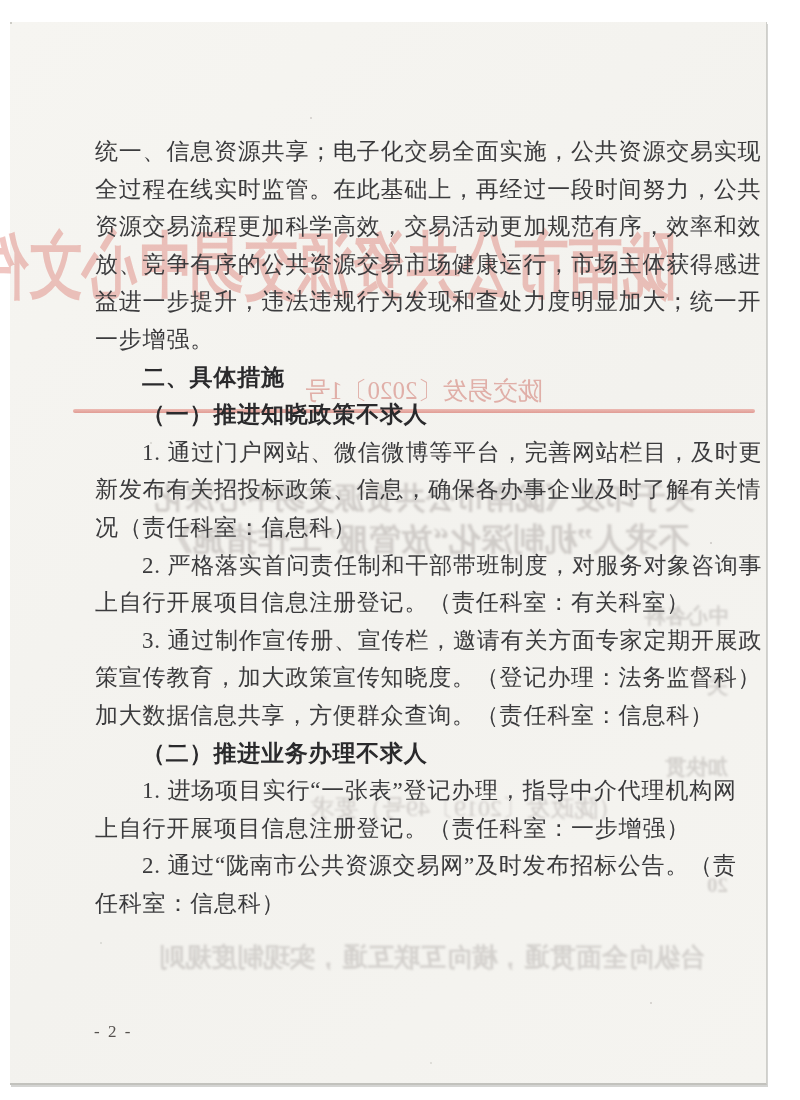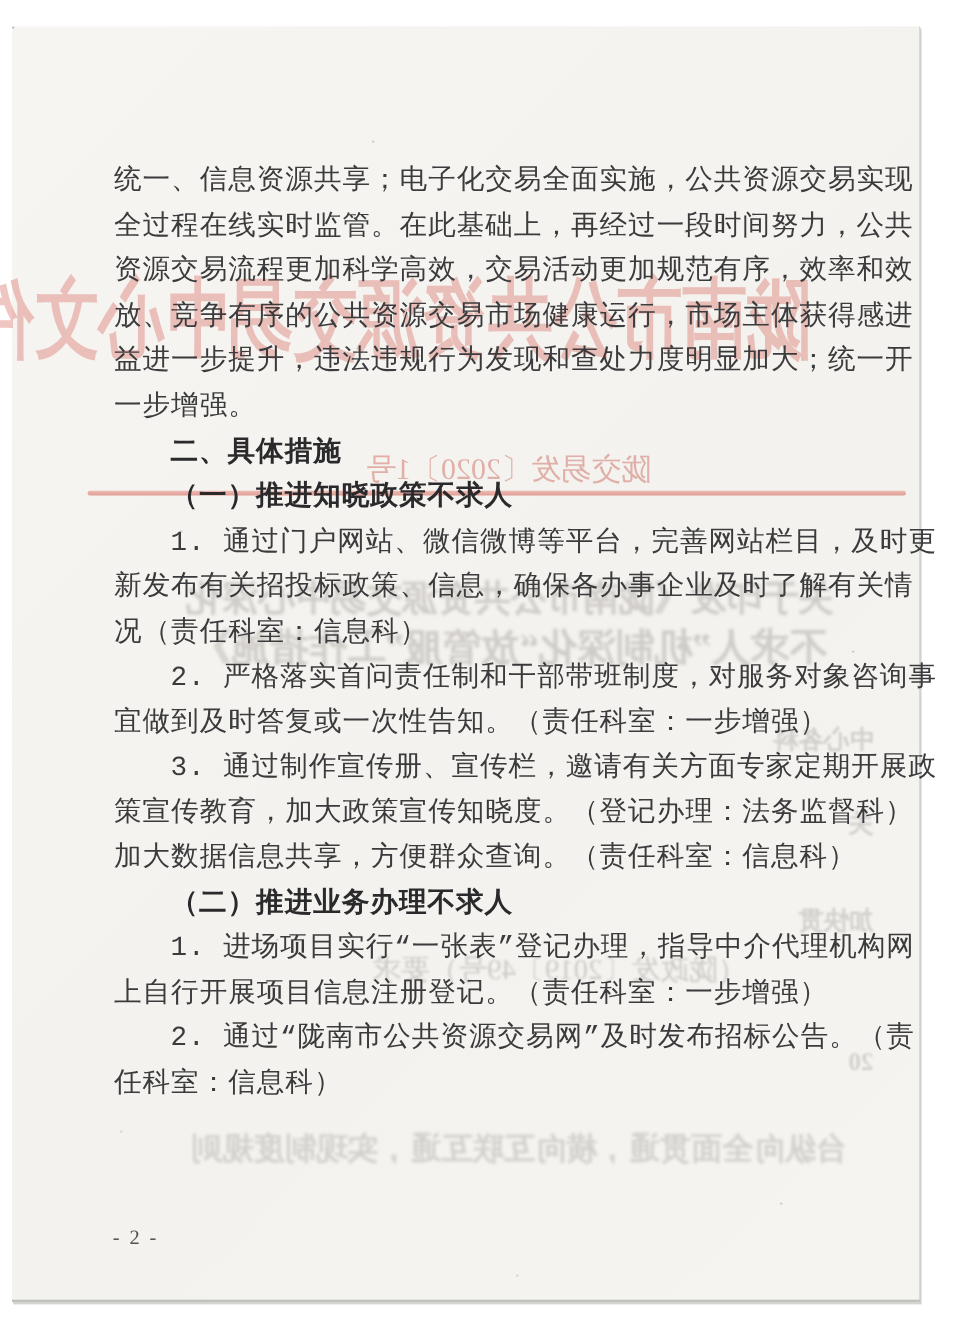--- a/index.html
+++ b/index.html
@@ -12,21 +12,21 @@
     position:absolute;left:10px;top:22px;width:756px;height:1061px;
     background:linear-gradient(135deg,#f6f5f1 0%,#f3f2ee 55%,#f5f4f0 100%);
     border-right:1px solid #cfcfca;
     border-bottom:2px solid #c2c2bd;
     box-shadow:1px 2px 0 rgba(160,160,155,.45);
   }
   
   .textblock{position:absolute;left:85px;top:111px;width:652px;z-index:5;}
   .line{
     height:37.6px;line-height:37.6px;font-size:23px;color:#3b3b3d;
-    letter-spacing:0.8px;white-space:nowrap;font-family:Liberation Mono, monospace;
+    letter-spacing:0.8px;white-space:nowrap;
   }
   .indent{padding-left:47px;}
   .bold{font-weight:bold;color:#2a2a2c;}
   .footer{
     position:absolute;left:84px;top:1000px;font-size:17px;color:#55514e;
     letter-spacing:2px;z-index:5;font-family:"Liberation Serif","DejaVu Serif",serif;
   }
   
   .mirror{transform:scaleX(-1);}
   .big-red-title{
@@ -101,21 +101,21 @@
     <div class="line">资源交易流程更加科学高效，交易活动更加规范有序，效率和效</div>
     <div class="line">放、竞争有序的公共资源交易市场健康运行，市场主体获得感进</div>
     <div class="line">益进一步提升，违法违规行为发现和查处力度明显加大；统一开</div>
     <div class="line">一步增强。</div>
     <div class="line indent bold">二、具体措施</div>
     <div class="line indent bold">（一）推进知晓政策不求人</div>
     <div class="line indent">1. 通过门户网站、微信微博等平台，完善网站栏目，及时更</div>
     <div class="line">新发布有关招投标政策、信息，确保各办事企业及时了解有关情</div>
     <div class="line">况（责任科室：信息科）</div>
     <div class="line indent">2. 严格落实首问责任制和干部带班制度，对服务对象咨询事</div>
-    <div class="line">宜做到及时答复或一次性告知。（责任科室：一步增强）</div>
+    <div class="line">上自行开展项目信息注册登记。（责任科室：有关科室）</div>
     <div class="line indent">3. 通过制作宣传册、宣传栏，邀请有关方面专家定期开展政</div>
     <div class="line">策宣传教育，加大政策宣传知晓度。（登记办理：法务监督科）</div>
     <div class="line">加大数据信息共享，方便群众查询。（责任科室：信息科）</div>
     <div class="line indent bold">（二）推进业务办理不求人</div>
     <div class="line indent">1. 进场项目实行“一张表”登记办理，指导中介代理机构网</div>
     <div class="line">上自行开展项目信息注册登记。（责任科室：一步增强）</div>
     <div class="line indent">2. 通过“陇南市公共资源交易网”及时发布招标公告。（责</div>
     <div class="line">任科室：信息科）</div>
   </div>
 

